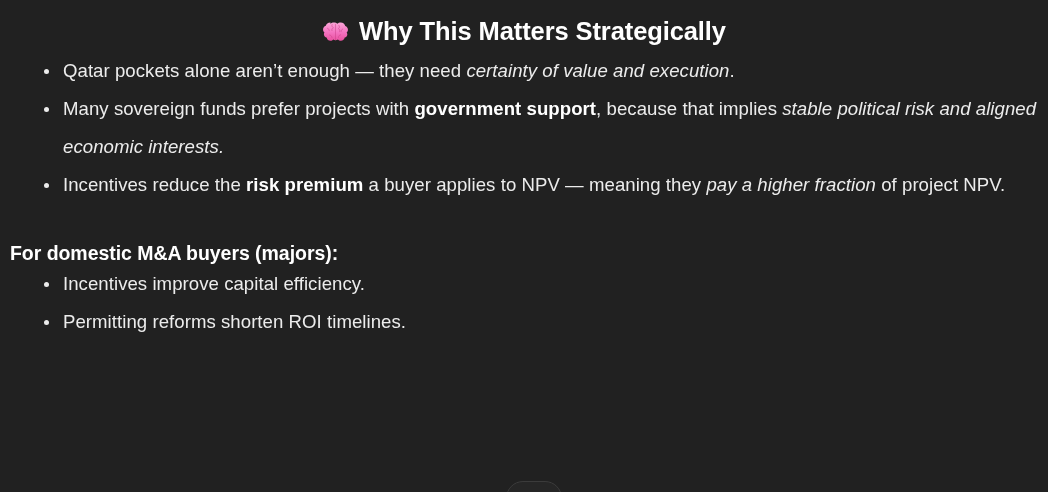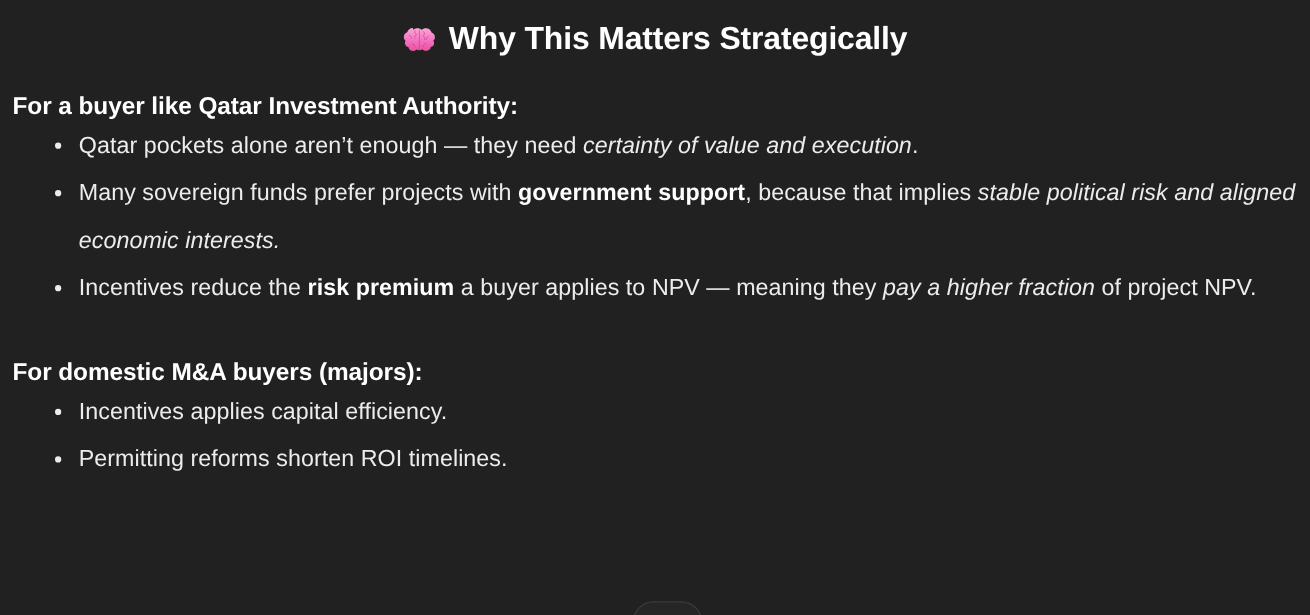--- a/index.html
+++ b/index.html
@@ -128,39 +128,38 @@
         <path d="M40 15c2.4 2.4 1.8 6-1 7.8 2.8 1.4 4 4.6 2.8 7.4"></path>
         <path d="M13 22c2.6.6 4.4 3 4.2 5.8"></path>
         <path d="M49 24c-2.6.8-4.2 3.2-3.8 6"></path>
         <path d="M18 38c3 .4 5.4 2.8 5.8 5.8"></path>
         <path d="M44 37.5c-3 .6-5.2 3.2-5.2 6.3"></path>
       </g>
     </svg>
     <div class="title-text">Why This Matters Strategically</div>
   </div>
 
-  <div class="section-heading sec1-heading">For a buyer like Qatar Investment Authority:</div>
 
   <ul class="bullets sec1-list">
     <li>
       <span>Qatar pockets alone aren’t enough — they need </span><i>certainty of value and execution</i><span>.</span>
     </li>
     <li>
       <span>Many sovereign funds prefer projects with </span><b>government support</b><span>, because that implies </span><i>stable political risk and aligned economic interests.</i>
     </li>
     <li>
       <span>Incentives reduce the </span><b>risk premium</b><span> a buyer applies to NPV — meaning they </span><i>pay a higher fraction</i><span> of project NPV.</span>
     </li>
   </ul>
 
   <div class="section-heading sec2-heading">For domestic M&amp;A buyers (majors):</div>
 
   <ul class="bullets sec2-list">
     <li>
-      <span>Incentives applies capital efficiency.</span>
+      <span>Incentives improve capital efficiency.</span>
     </li>
     <li>
       <span>Permitting reforms shorten ROI timelines.</span>
     </li>
   </ul>
 
   <div class="bottom-pill"></div>
 
 </div>
 

